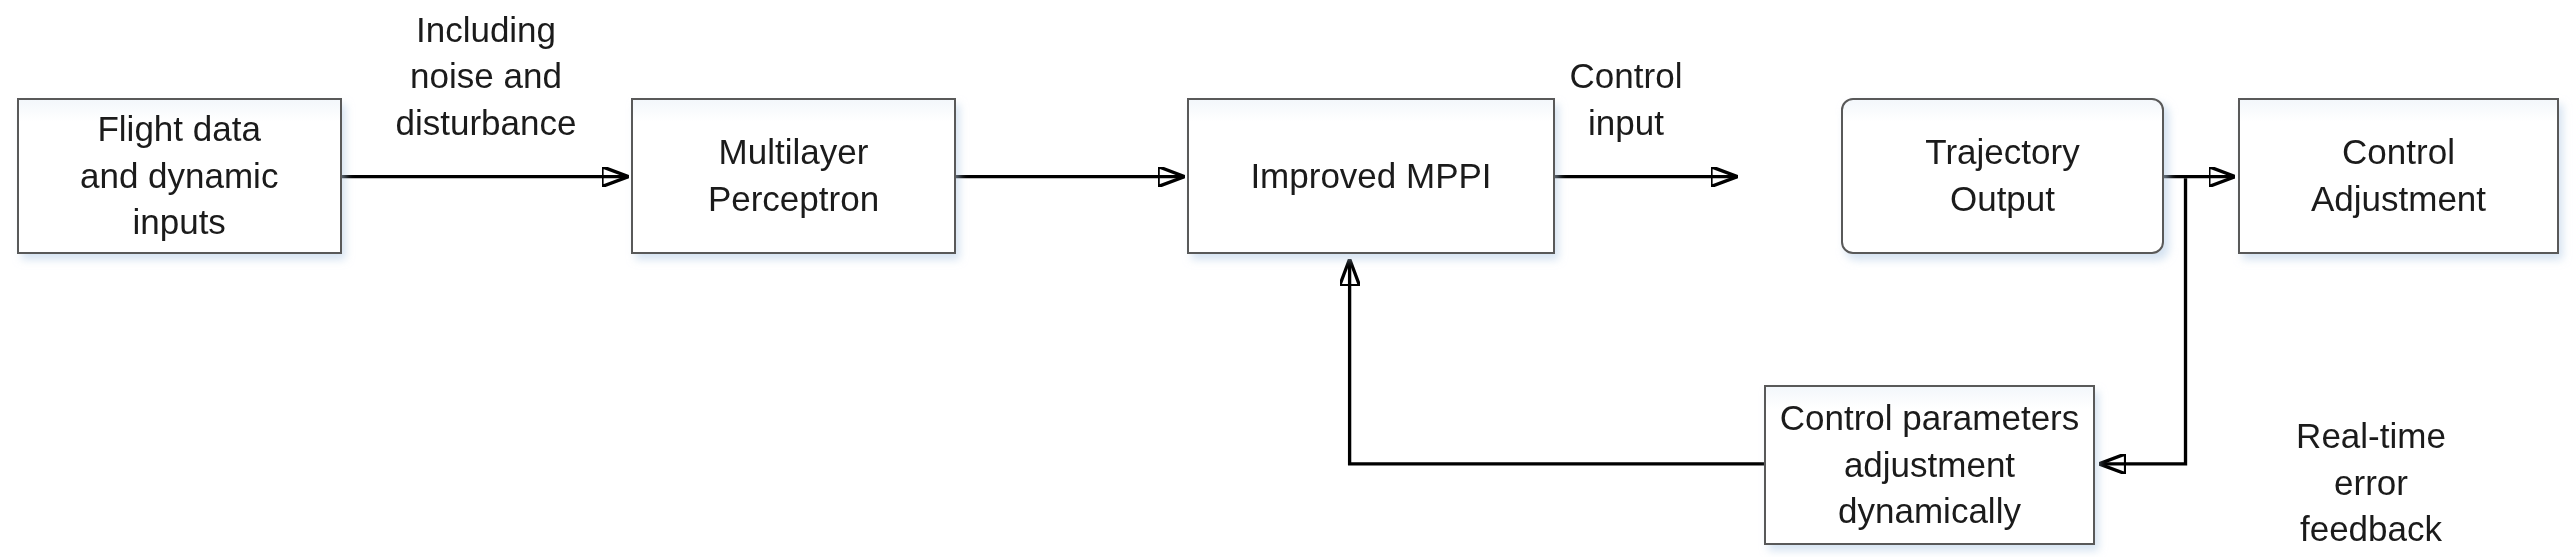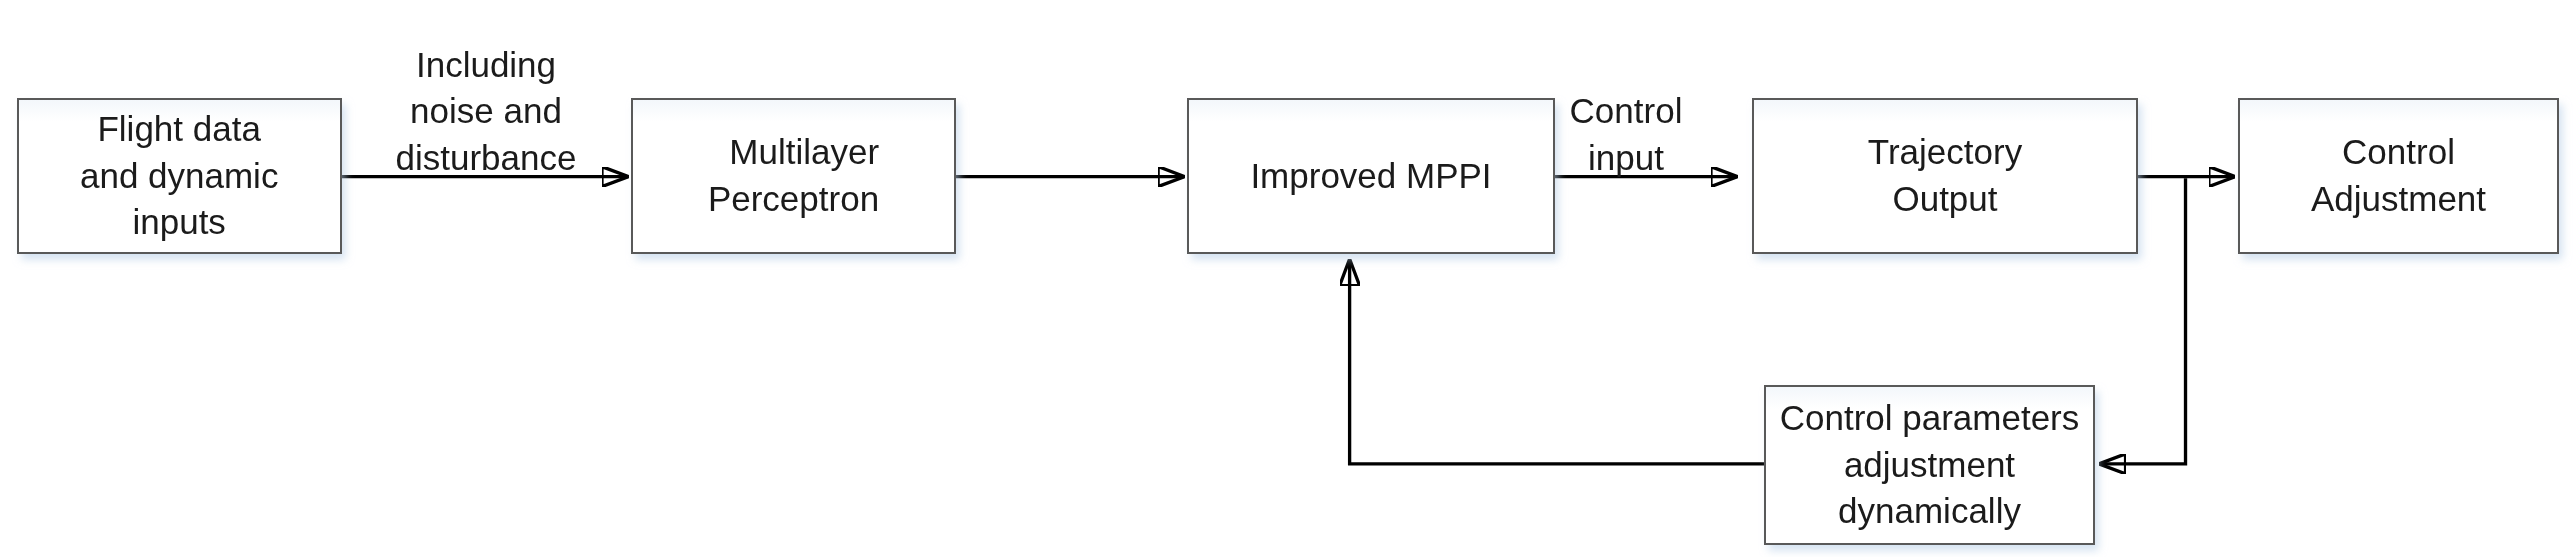--- a/index.html
+++ b/index.html
@@ -53,27 +53,26 @@
   }
   .edge-label{
     position:absolute;
     transform:translateX(-50%);
     white-space:pre-line;
     text-align:center;
     font-size:35px;
     line-height:1.33;
     color:var(--text);
     z-index:3;
-    margin-top:35px;
   }
   
   #node-flight-data        {left:16.7px;   top:98px; width:325px; height:156px;}
-  #node-mlp                {left:631px;  top:98px; width:325px; height:156px;text-align:right;}
+  #node-mlp                {left:631px;  top:98px; width:325px; height:156px;}
   #node-improved-mppi      {left:1187px; top:98px; width:368px; height:156px;}
-  #node-trajectory-output  {left:1752px; top:98px; width:386px; height:156px;}
+  #node-trajectory-output  {left:1841px; top:98px; width:323px; height:156px;border-radius:12px;}
   #node-control-adjustment {left:2238px; top:98px; width:321px; height:156px;}
   #node-control-params     {left:1764px; top:385px; width:331px; height:160px;}
   
   #label-noise             {left:486px;  top:6.7px;}
   #label-model-learning    {left:1072px; top:83px;}
   #label-control-input     {left:1626px; top:53px;}
   #label-error-calculation {left:2158px; top:15px;}
   #label-realtime-feedback {left:2371px; top:413px;}
 </style>
 </head>
@@ -128,15 +127,17 @@
 
   <div class="edge-label" id="label-noise">Including
 noise and
 disturbance</div>
 
 
   <div class="edge-label" id="label-control-input">Control
 input</div>
 
 
+  <div class="edge-label" id="label-realtime-feedback">Real-time error
+feedback</div>
 
 </div>
 
 
 </body></html>

